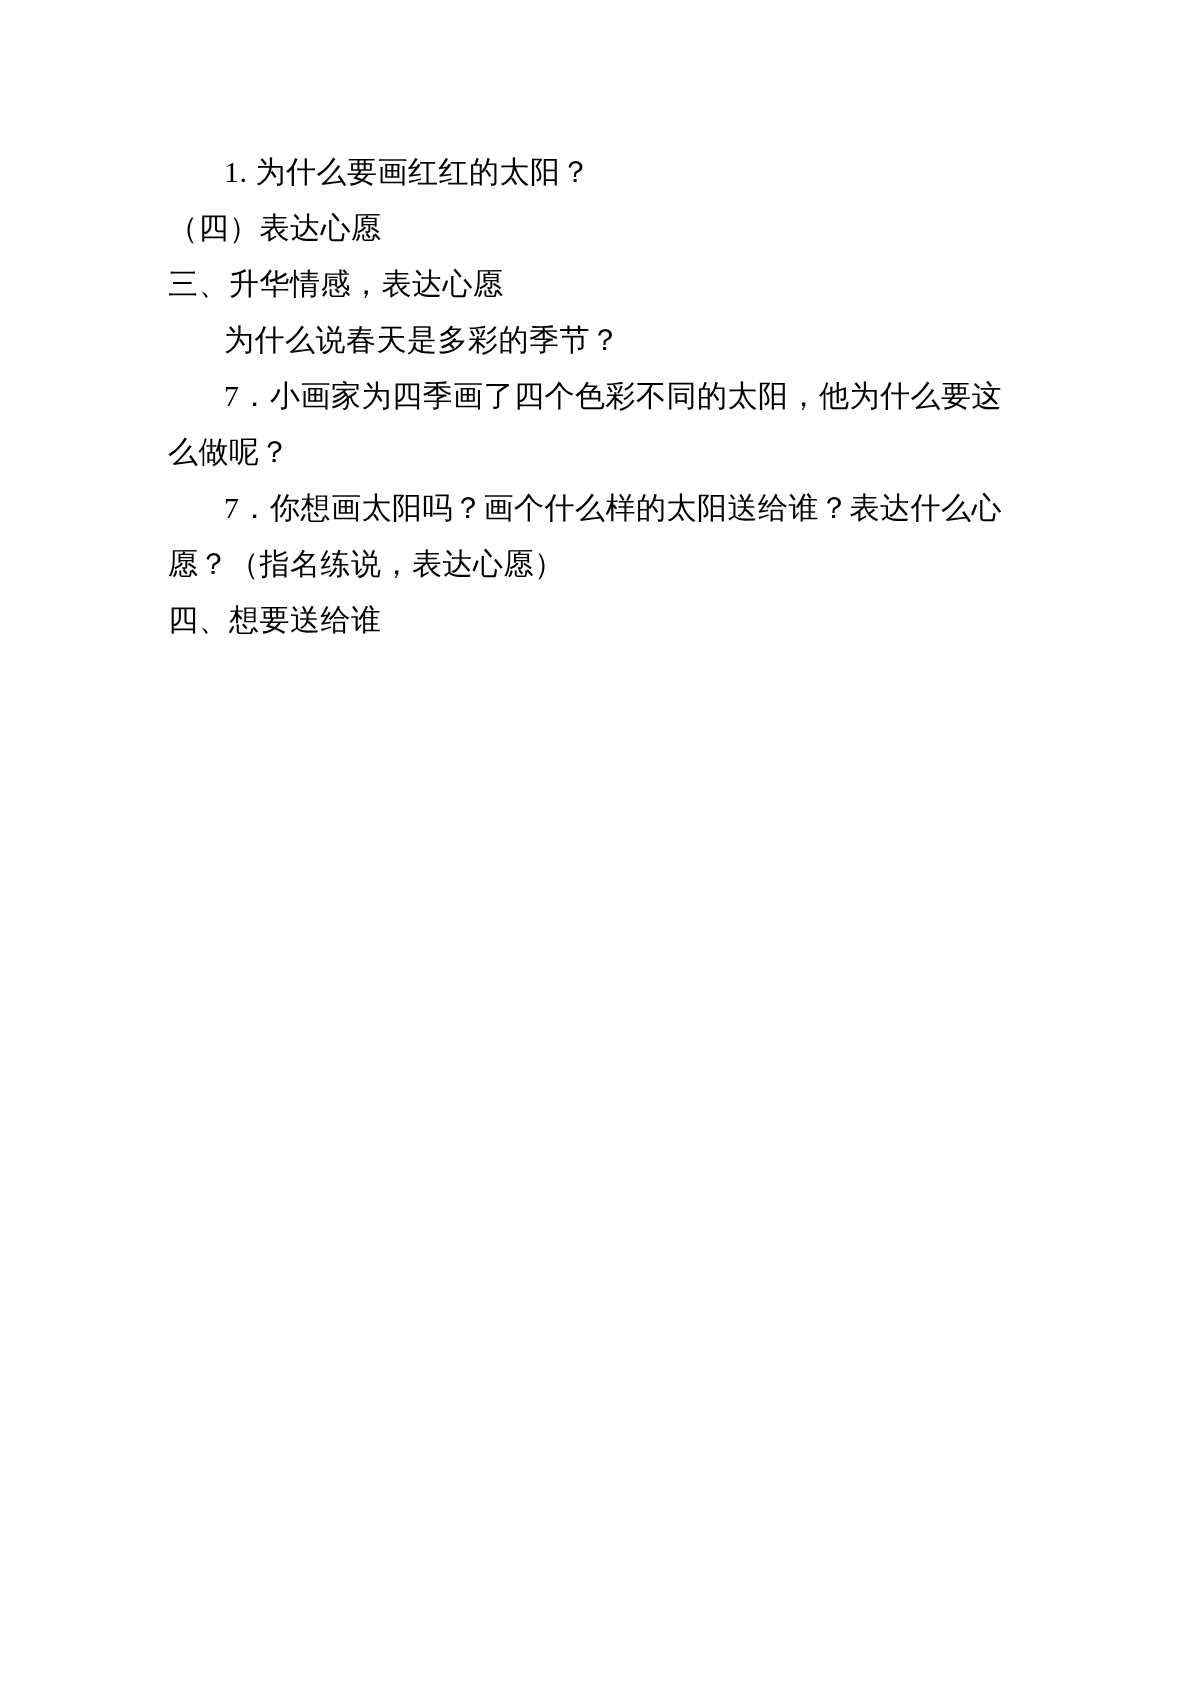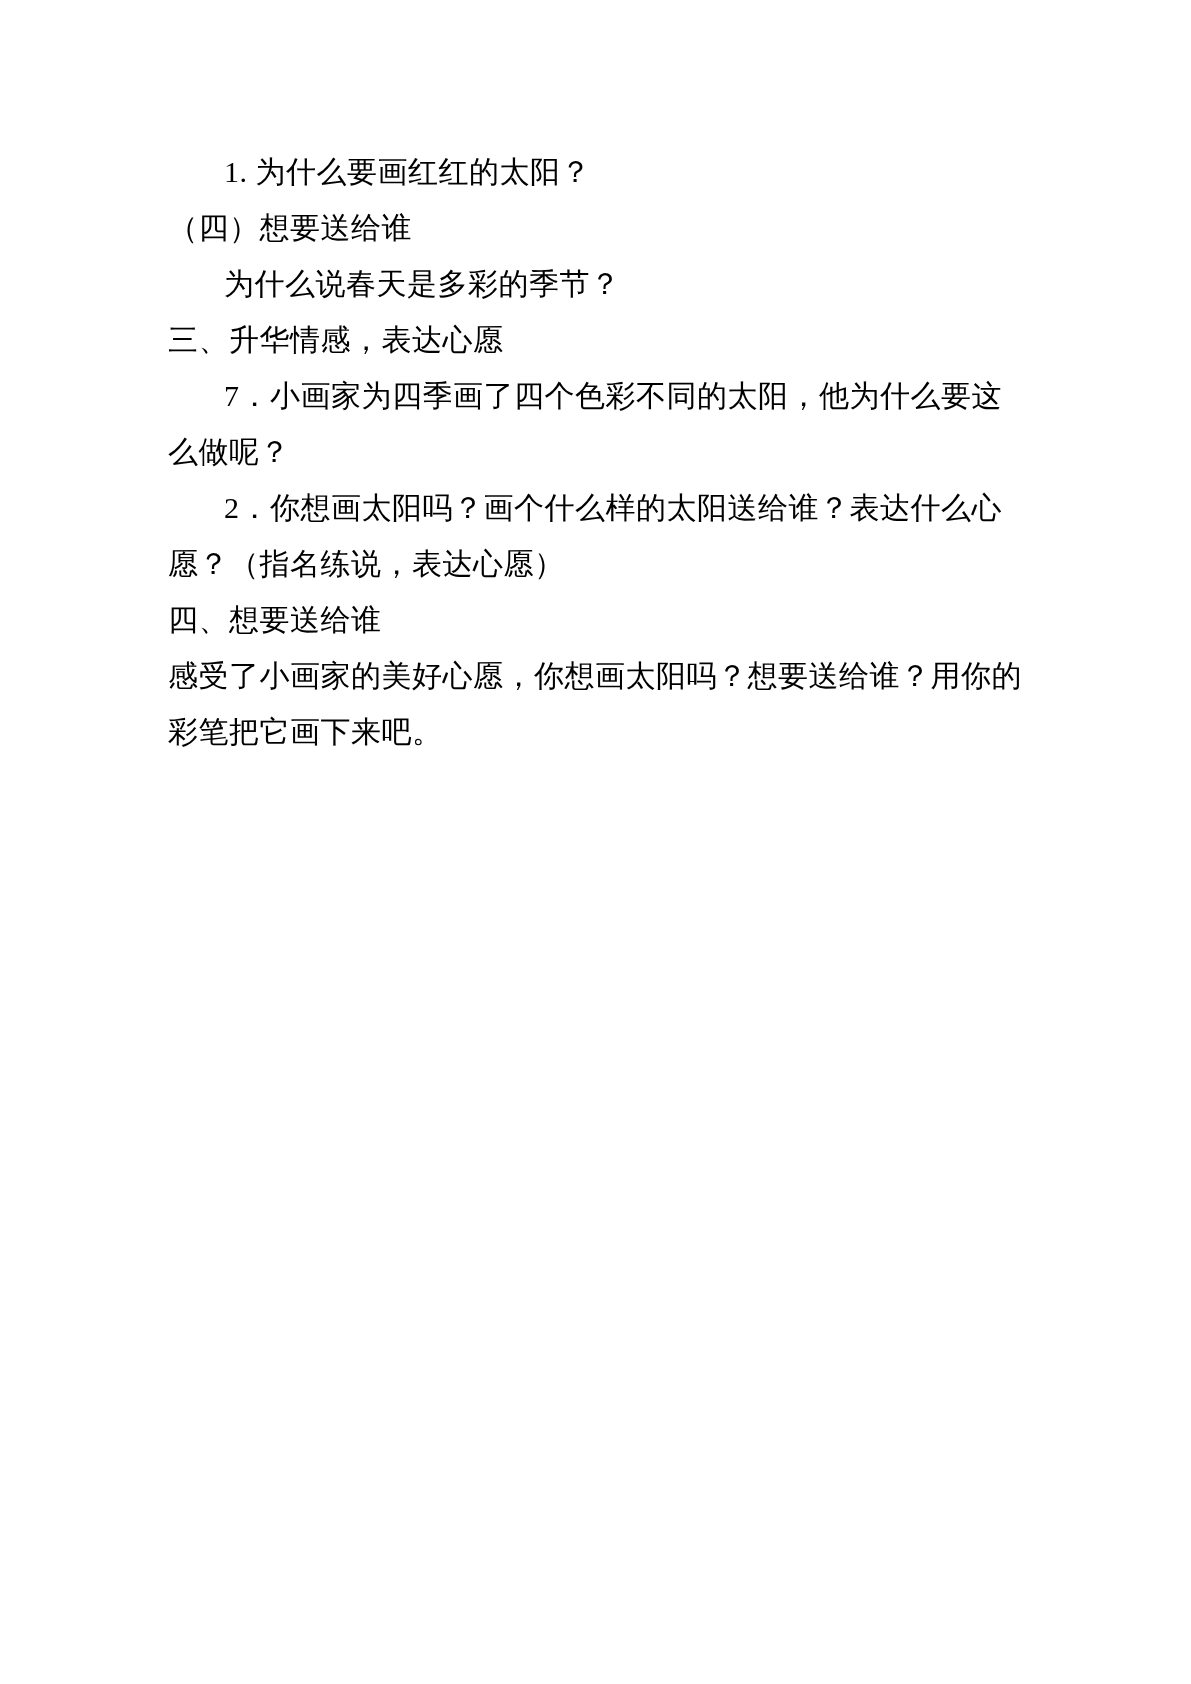--- a/index.html
+++ b/index.html
@@ -48,28 +48,27 @@
 </style>
 </head>
 <body>
 
 <div class="page">
   <div class="doc-body">
 
     <p class="line para indent-1">1. 为什么要画红红的太阳？</p>
 
 
-    <p class="line para indent-0">（四）想要送给谁</p>
+    <p class="line para indent-0">（四）表达心愿</p>
+
+    <p class="line para indent-0">三、升华情感，表达心愿</p>
 
     <p class="line para indent-1">为什么说春天是多彩的季节？</p>
 
-    <p class="line para indent-0">三、升华情感，表达心愿</p>
-
     <p class="line para indent-1">7．小画家为四季画了四个色彩不同的太阳，他为什么要这么做呢？</p>
 
-    <p class="line para indent-1">2．你想画太阳吗？画个什么样的太阳送给谁？表达什么心愿？（指名练说，表达心愿）</p>
+    <p class="line para indent-1">7．你想画太阳吗？画个什么样的太阳送给谁？表达什么心愿？（指名练说，表达心愿）</p>
 
     <p class="line para indent-0">四、想要送给谁</p>
 
-    <p class="line para indent-0">感受了小画家的美好心愿，你想画太阳吗？想要送给谁？用你的彩笔把它画下来吧。</p>
 
   </div>
 </div>
 
 </body></html>

